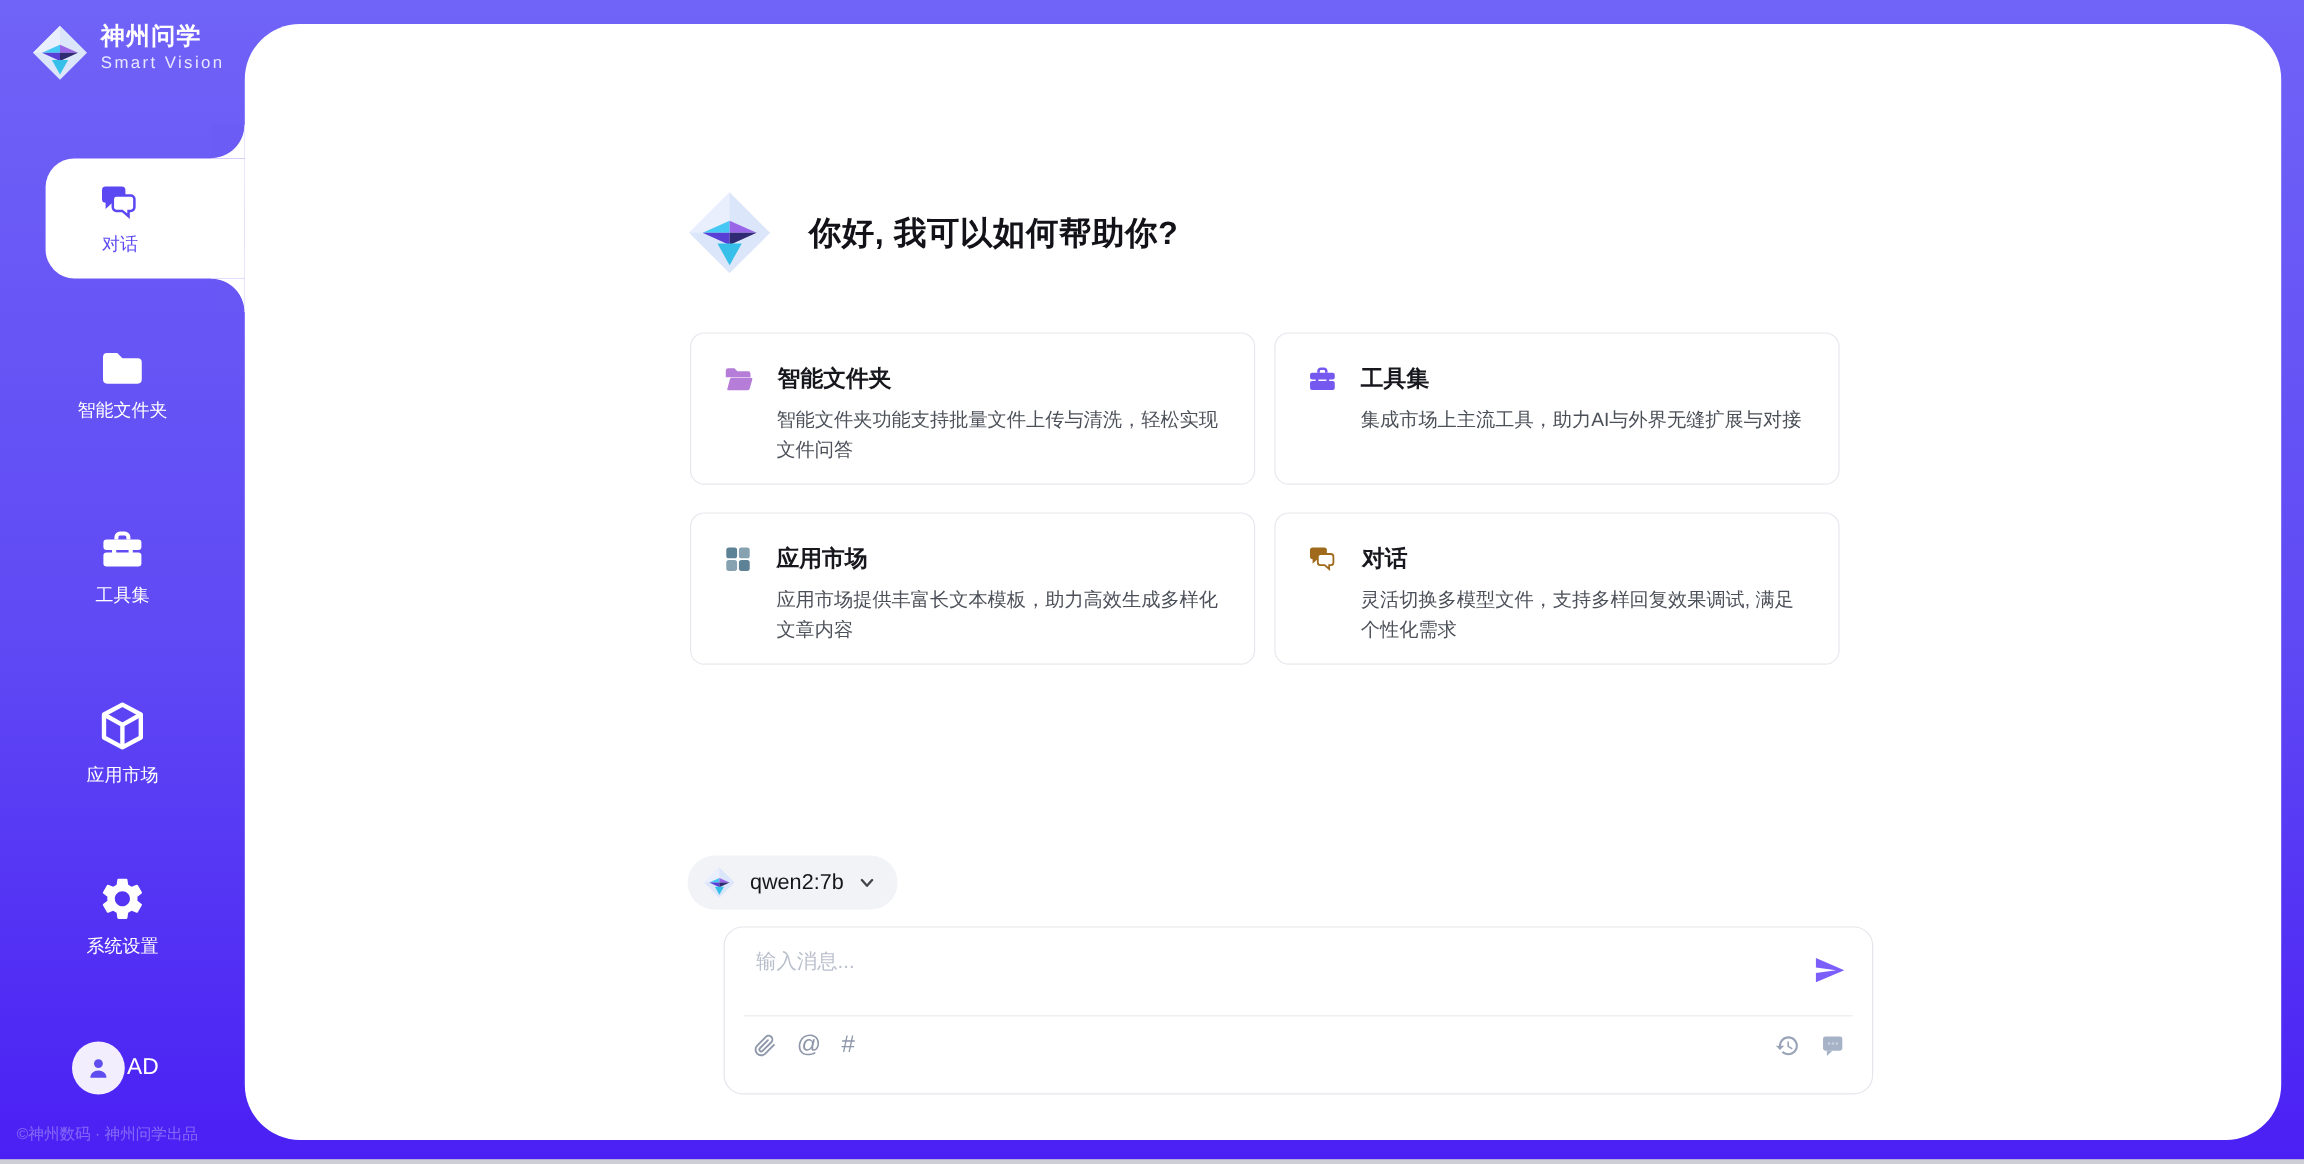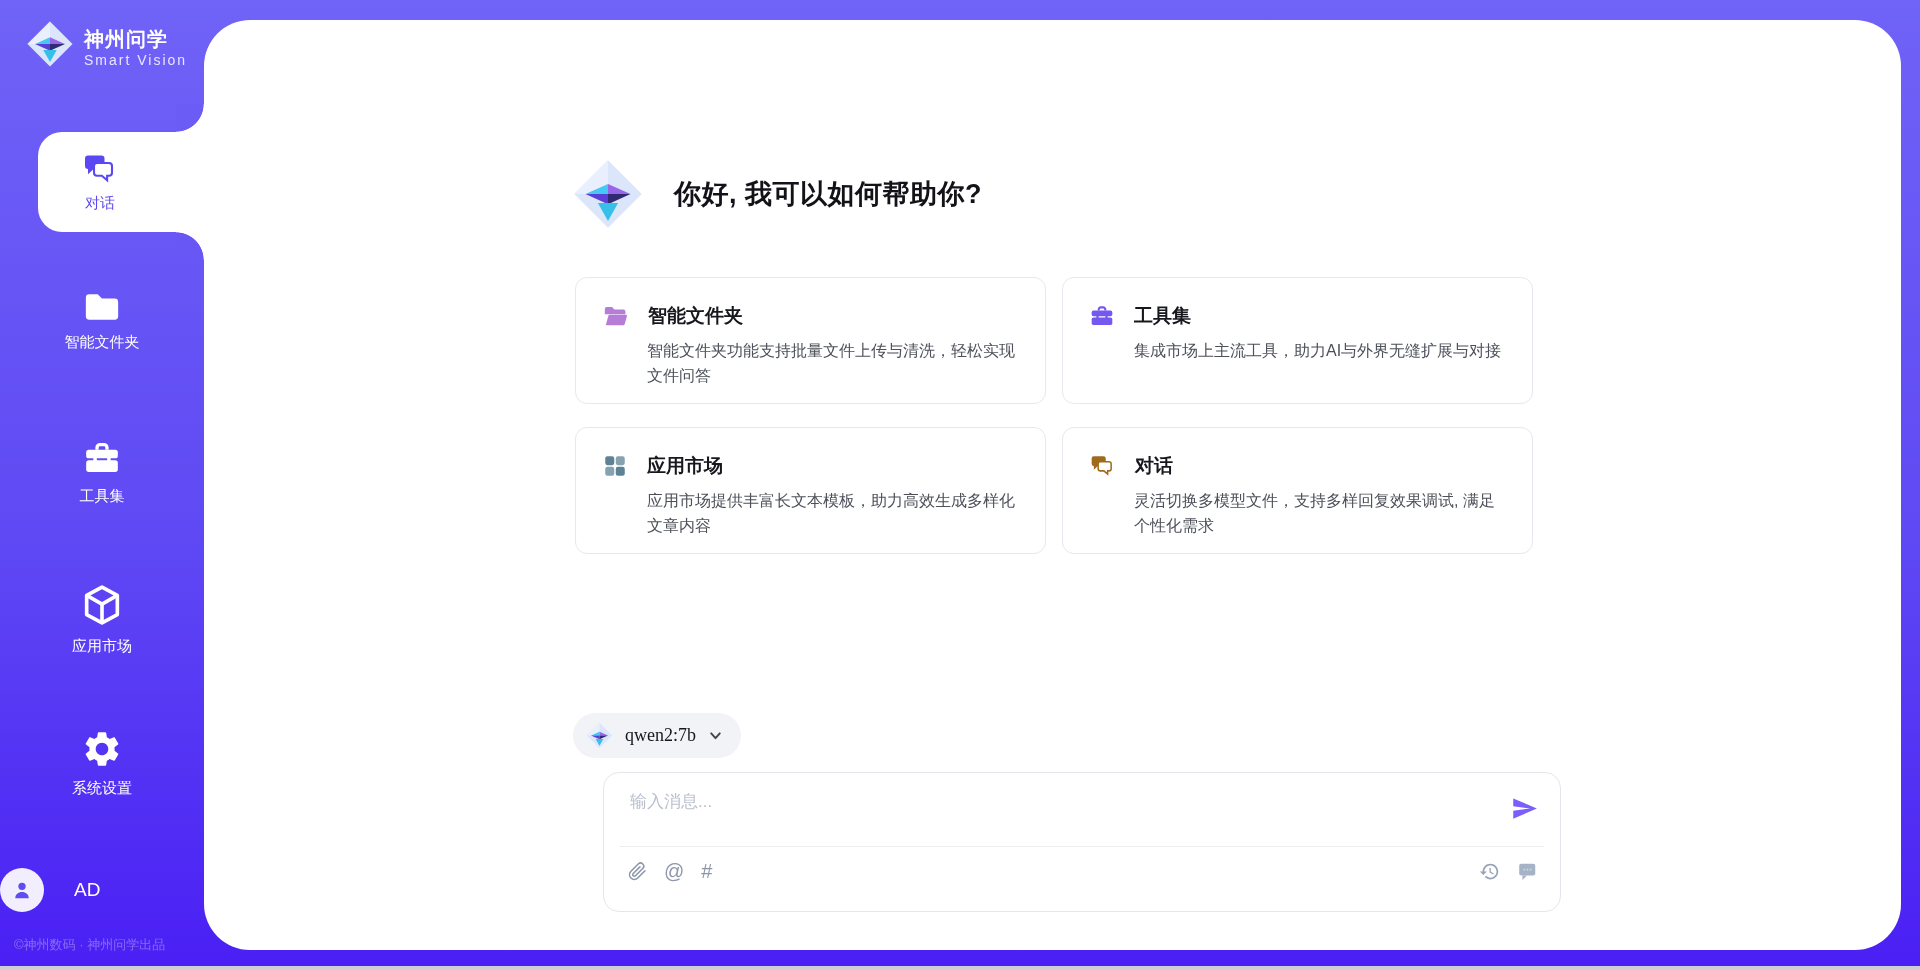--- a/index.html
+++ b/index.html
@@ -10,21 +10,21 @@
   }
   
   .panel{
     position:absolute;left:204px;top:20px;right:19px;bottom:20px;
     background:#ffffff;border-radius:46px;
   }
   .bottom-edge{position:absolute;left:0;right:0;bottom:0;height:4px;background:#cdced6;}
 
   
   .sidebar{position:absolute;left:0;top:0;width:204px;height:970px;}
-  .brand{position:absolute;left:26px;top:20px;display:flex;align-items:flex-end;gap:10px;}
+  .brand{position:absolute;left:26px;top:20px;display:flex;align-items:flex-start;gap:10px;}
   .brand .logo{width:48px;height:48px;}
   .brand-title{color:#fff;font-size:20px;font-weight:bold;letter-spacing:1px;line-height:22px;}
   .brand-sub{color:#e9e6ff;font-size:14px;letter-spacing:2px;margin-top:2px;}
 
   .active-pill{
     position:absolute;left:38px;top:132px;width:166px;height:100px;
     background:#fff;border-radius:24px 0 0 24px;
     display:flex;flex-direction:column;align-items:center;justify-content:center;
     gap:7px;padding-right:42px;box-sizing:border-box;cursor:pointer;
   }
@@ -35,21 +35,21 @@
 
   .nav-item{
     position:absolute;left:0;width:204px;display:flex;flex-direction:column;
     align-items:center;gap:9px;cursor:pointer;
   }
   .nav-label{font-size:15px;color:#ffffff;}
   .ni-folder{top:290px;} .ni-toolbox{top:438px;} .ni-cube{top:582px;} .ni-gear{top:728px;}
 
   .user-row{
     position:absolute;left:0;top:868px;width:192px;display:flex;align-items:center;
-    gap:30px;cursor:pointer;
+    justify-content:center;gap:2px;cursor:pointer;
   }
   .avatar{width:44px;height:44px;border-radius:50%;background:#f2eefe;
     display:flex;align-items:center;justify-content:center;}
   .user-name{color:#fff;font-size:19px;}
   .side-footer{position:absolute;left:14px;bottom:16px;font-size:13px;color:rgba(255,255,255,0.32);text-align:center;}
 
   
   .greeting{position:absolute;left:572px;top:158px;display:flex;align-items:center;gap:30px;text-align:center;}
   .greeting .logo{width:72px;height:72px;}
   .greeting-text{font-size:27px;font-weight:bold;color:#121218;letter-spacing:0.5px;}
@@ -60,21 +60,21 @@
     height:127px;background:#fff;border:1px solid #e7e8ee;border-radius:12px;
     box-sizing:border-box;padding:25px 26px;cursor:pointer;
   }
   .card-head{display:flex;align-items:center;gap:19px;}
   .card-title{font-size:19px;font-weight:bold;color:#17171e;}
   .card-desc{margin:9px 0 0 45px;font-size:16px;line-height:25px;color:#4c5059;}
 
   .model-pill{
     position:absolute;left:573px;top:713px;height:45px;padding:0 18px 0 13px;
     background:#f2f3f7;border-radius:23px;display:inline-flex;align-items:center;
-    gap:12px;cursor:pointer;border:none;font-family:Liberation Serif, serif;
+    gap:12px;cursor:pointer;border:none;
   }
   .model-pill .logo{width:27px;height:27px;}
   .model-name{font-size:18px;color:#15151c;}
 
   .composer{
     position:absolute;left:603px;top:772px;width:958px;height:140px;
     background:#fff;border:1px solid #e5e6ec;border-radius:16px;box-sizing:border-box;
   }
   .composer textarea{
     position:absolute;left:24px;top:15px;right:72px;height:50px;border:none;outline:none;

